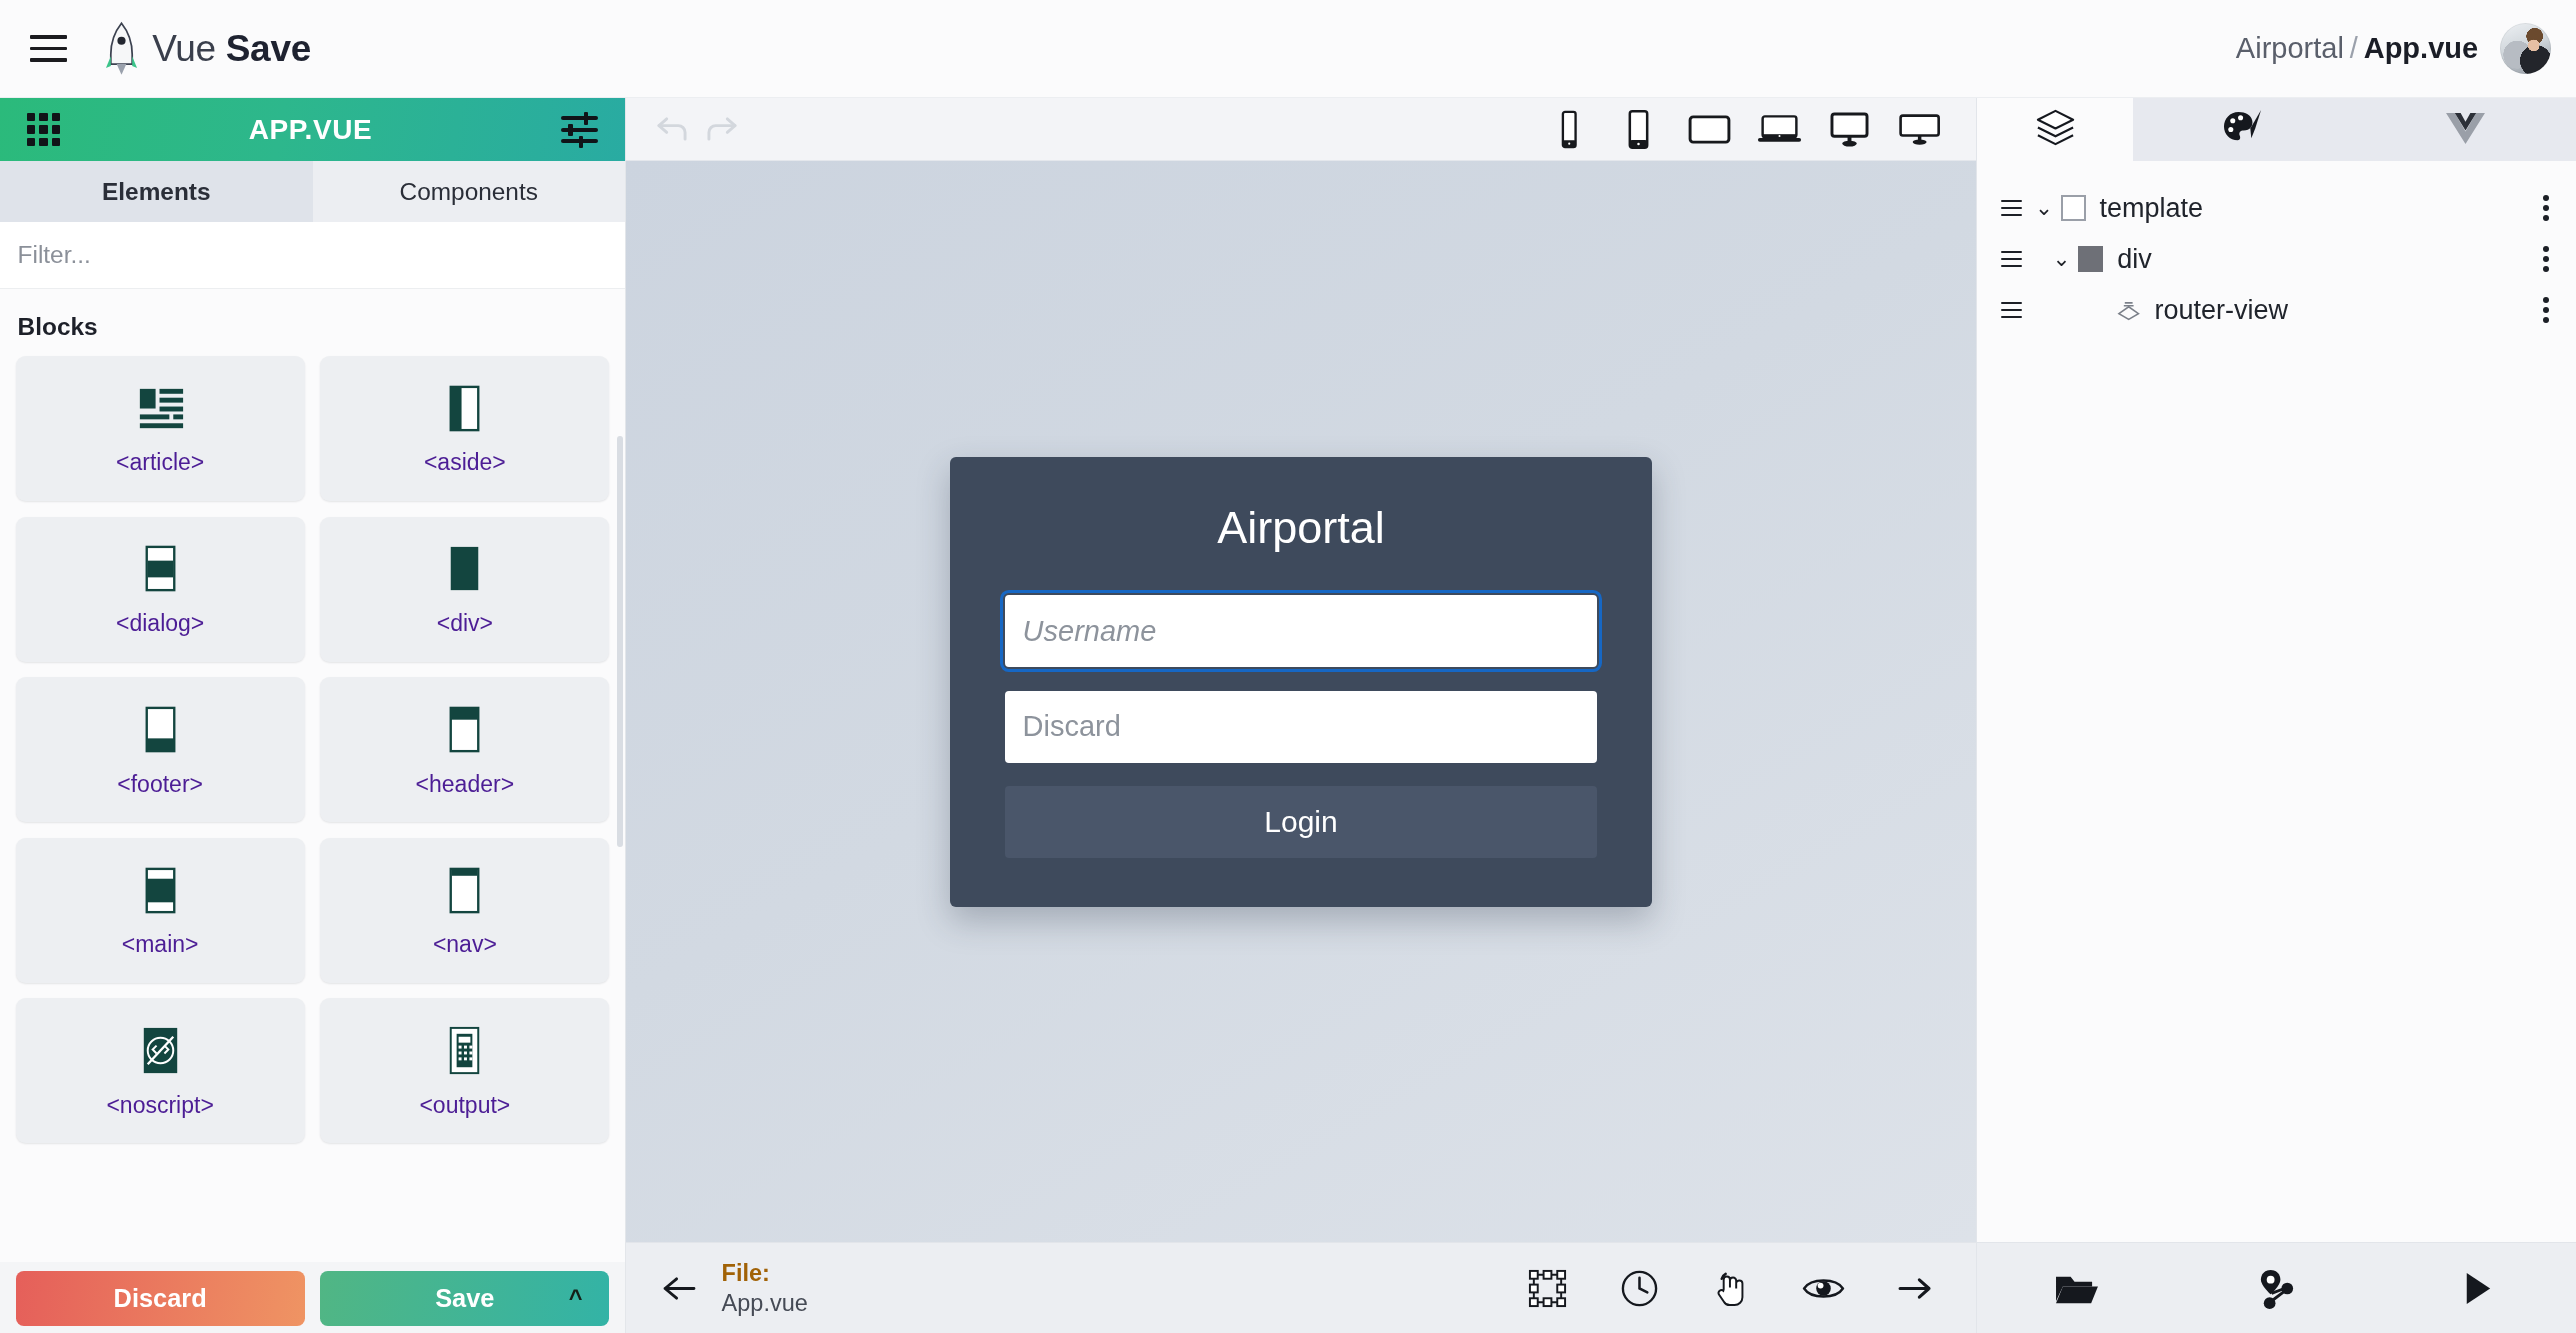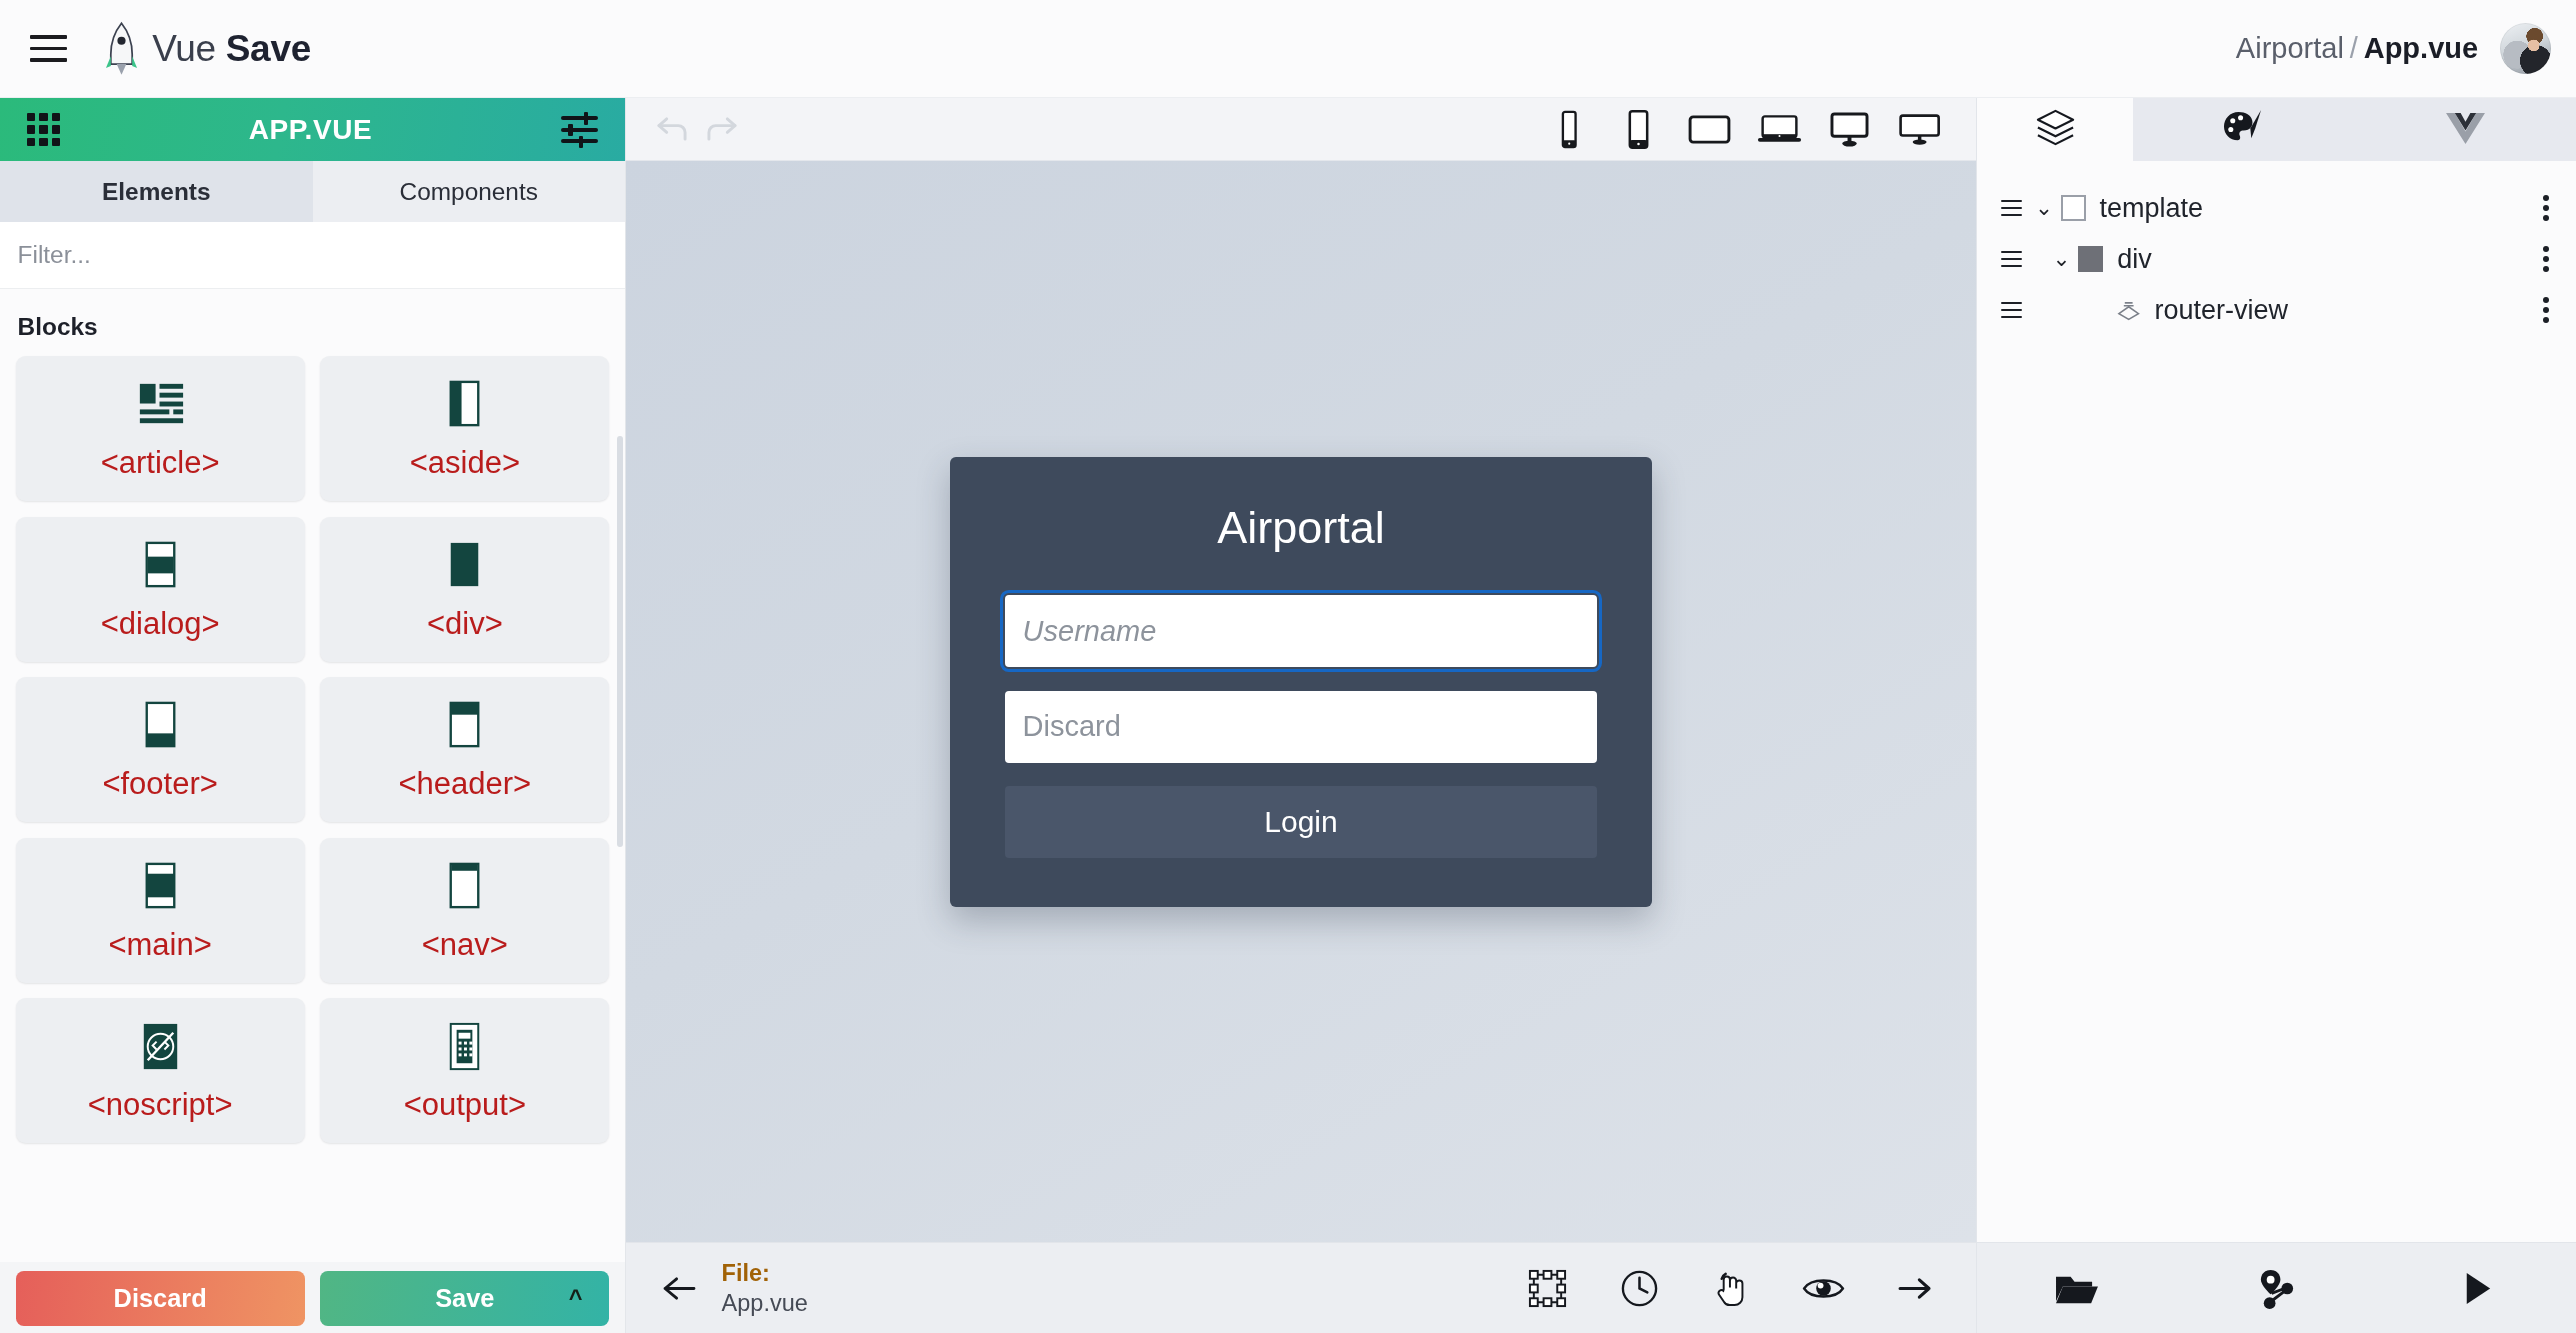--- a/index.html
+++ b/index.html
@@ -71,21 +71,21 @@
   .filterwrap input::placeholder { color:#8b9099; }
 
   .blockscroll { flex:1 1 auto; overflow:hidden; background:#fbfbfc; position:relative; }
   .blocks-h { font-size:24.4px; font-weight:700; color:#1d2029; padding: 23.5px 17.6px 15.6px; }
   .cards { display:grid; grid-template-columns: 1fr 1fr; gap: 15.6px; padding: 0 15.6px 19.6px; }
   .card {
     background:#edeff2; border-radius: 9.8px; height: 145px;
     display:flex; flex-direction:column; align-items:center; justify-content:center; gap: 11.7px;
     box-shadow: 0 1px 2px rgba(20,25,40,.10); cursor:pointer;
   }
-  .card-label { font-size: 31px; color:#b91c1c; }
+  .card-label { font-size: 23px; color:#4c1d95; }
   .gl { width: 61px; height: 57px; position:relative; }
 
   .actionbar { height: 72px; flex:0 0 72px; display:flex; align-items:center; gap:15.6px; padding: 0 15.6px; background:#f4f5f7; }
   .btn { flex:1 1 50%; height: 55px; border:none; border-radius: 7.8px; color:#fff; font-size:25.4px; font-weight:700; cursor:pointer; font-family:"Liberation Sans", sans-serif; display:flex; align-items:center; justify-content:center; position:relative; }
   .btn-discard { background: linear-gradient(100deg, #e55f5a 0%, #ef9463 100%); }
   .btn-save { background: linear-gradient(100deg, #51b684 0%, #33b3a6 100%); }
   .btn-save .chev { position:absolute; right: 27px; font-size:23.5px; font-weight:700; color:#142018; }
 
   
   .center { flex:1 1 auto; display:flex; flex-direction:column; min-width:0; background:#eceef2; }

